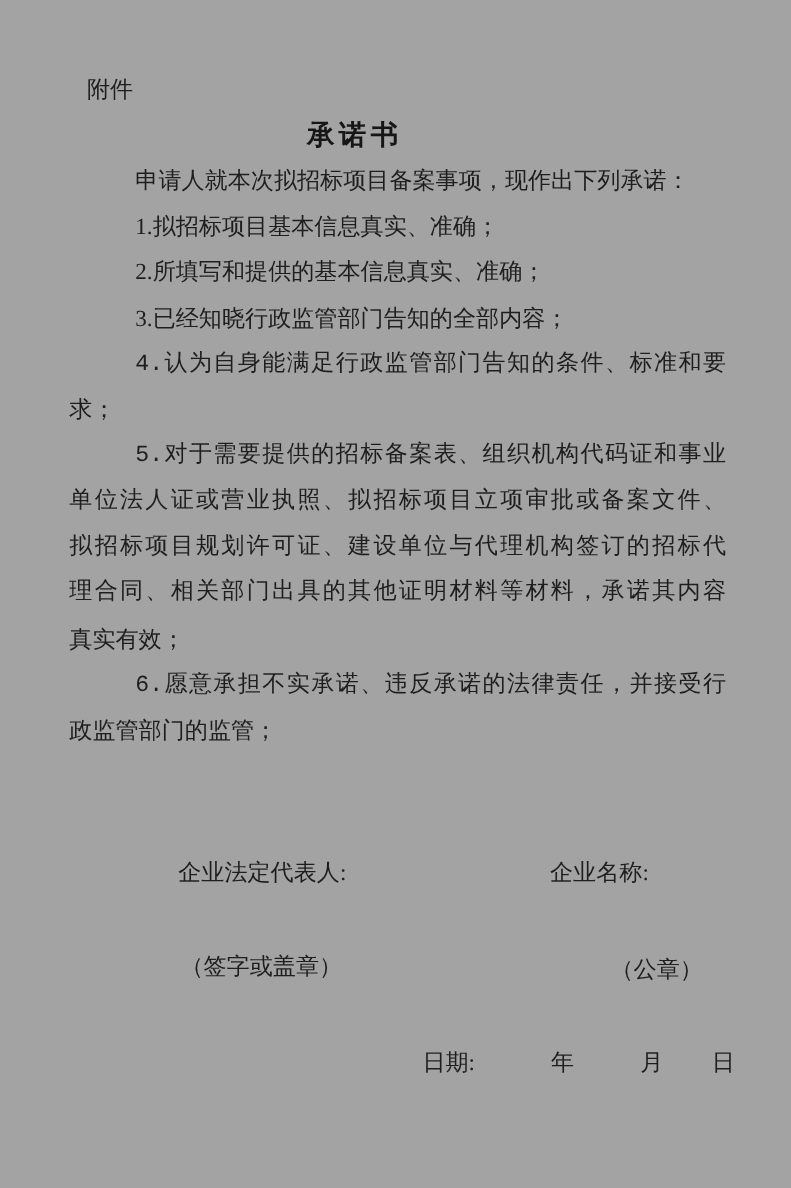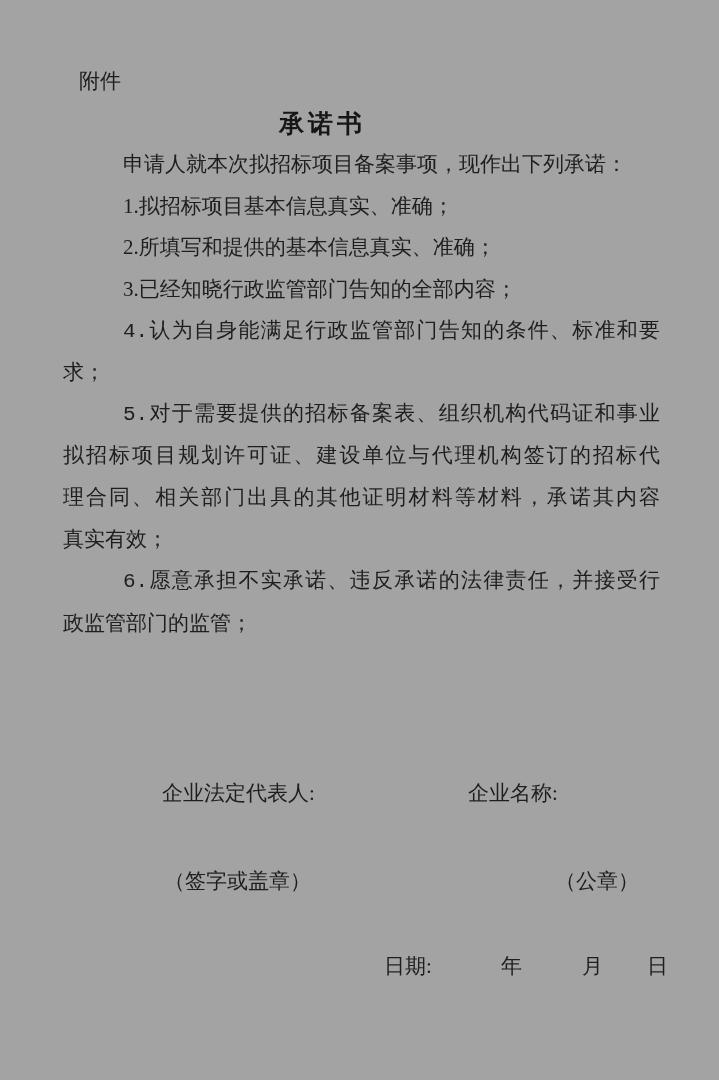--- a/index.html
+++ b/index.html
@@ -64,22 +64,22 @@
   }
   .sig-row span {
     position: absolute;
     white-space: pre;
     margin-left: 39px;
   }
   .row-legal { top: 778px; }
   .row-seal  { top: 866px; }
   .row-date  { top: 951px; }
   .pos-legal-rep   { left: 123px; }
-  .pos-company     { left: 429px; }
-  .pos-sign-seal   { left: 125px; }
+  .pos-company     { left: 461px; }
+  .pos-sign-seal   { left: 125px; font-family: Liberation Mono, monospace; }
   .pos-office-seal { left: 516px; }
   .pos-date  { left: 345px; }
   .pos-year  { left: 462px; }
   .pos-month { left: 543px; }
   .pos-day   { left: 608px; }
 </style>
 </head>
 <body>
 
 <div class="page">
@@ -89,20 +89,21 @@
   <h1 class="doc-title">承诺书</h1>
 
   <div class="doc-body">
     <div class="line indent">申请人就本次拟招标项目备案事项，现作出下列承诺：</div>
     <div class="line indent">1.拟招标项目基本信息真实、准确；</div>
     <div class="line indent">2.所填写和提供的基本信息真实、准确；</div>
     <div class="line indent">3.已经知晓行政监管部门告知的全部内容；</div>
     <div class="line indent fill">4.认为自身能满足行政监管部门告知的条件、标准和要</div>
     <div class="line">求；</div>
     <div class="line indent fill">5.对于需要提供的招标备案表、组织机构代码证和事业</div>
+    <div class="line fill">单位法人证或营业执照、拟招标项目立项审批或备案文件、</div>
     <div class="line fill">拟招标项目规划许可证、建设单位与代理机构签订的招标代</div>
     <div class="line fill">理合同、相关部门出具的其他证明材料等材料，承诺其内容</div>
     <div class="line">真实有效；</div>
     <div class="line indent fill">6.愿意承担不实承诺、违反承诺的法律责任，并接受行</div>
     <div class="line">政监管部门的监管；</div>
   </div>
 
   <div class="sig-row row-legal">
     <span class="pos-legal-rep">企业法定代表人:</span>
     <span class="pos-company">企业名称:</span>

